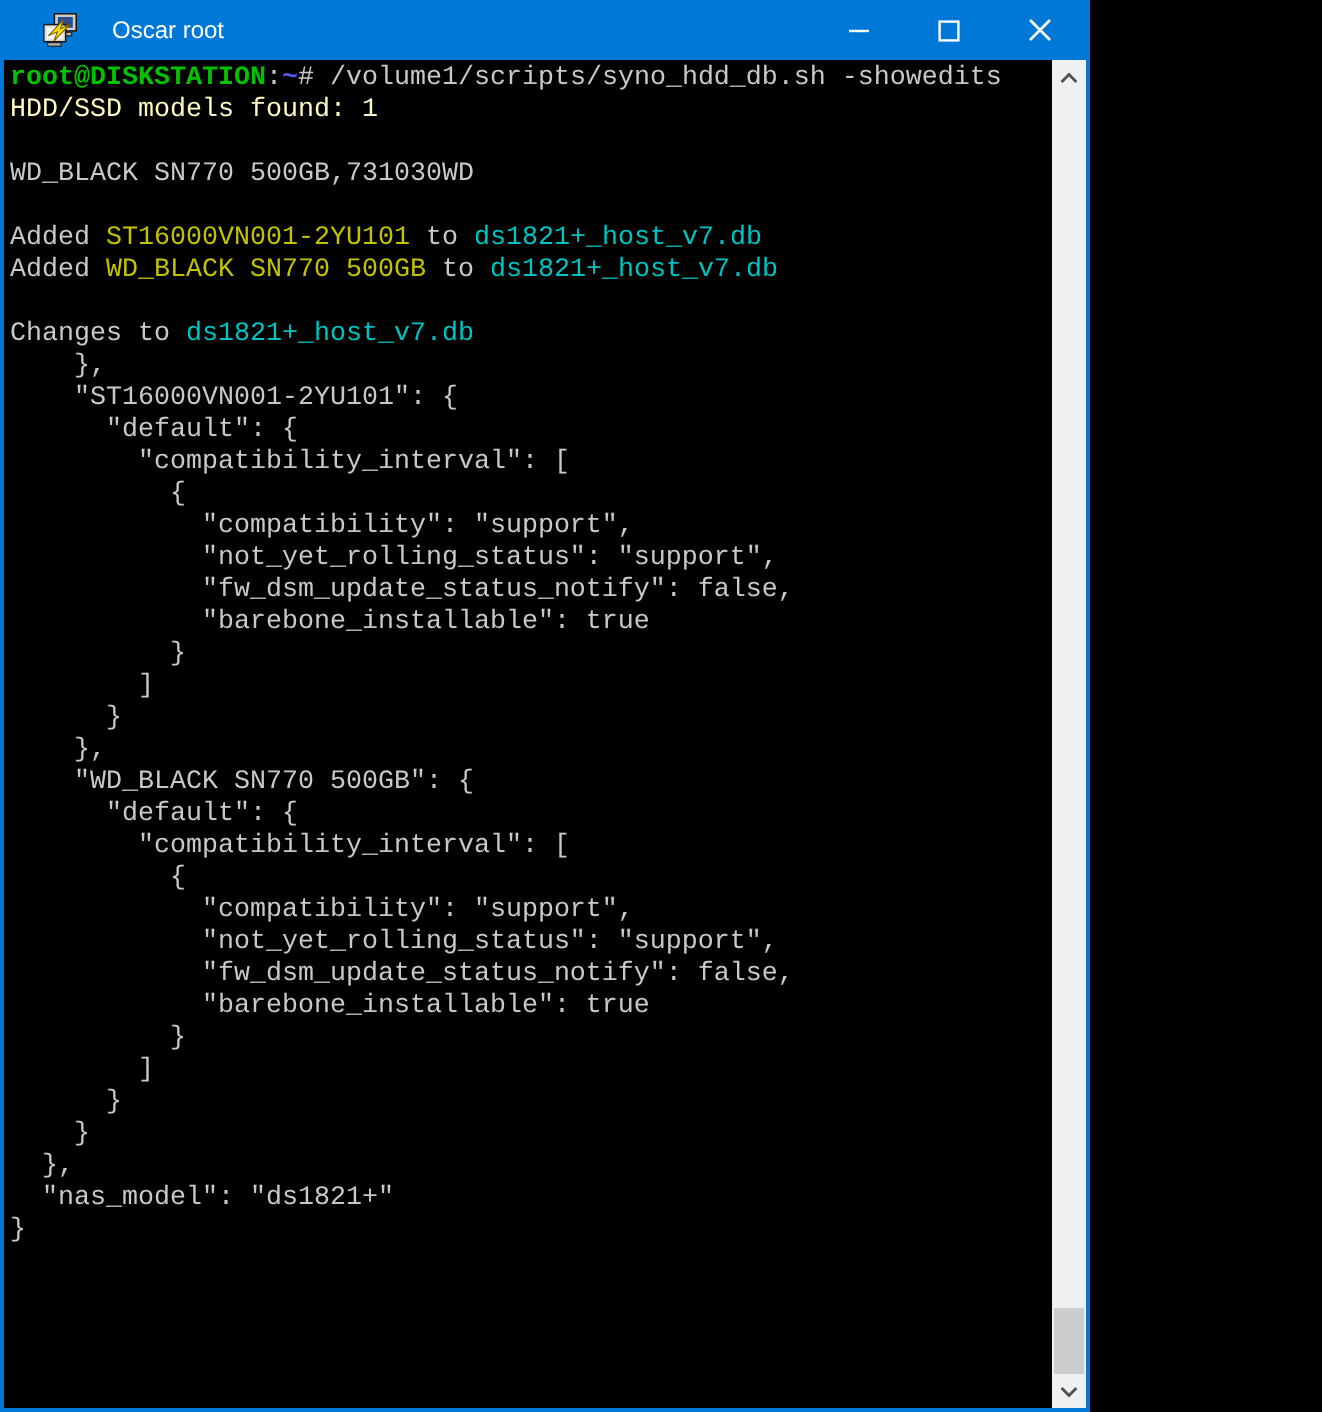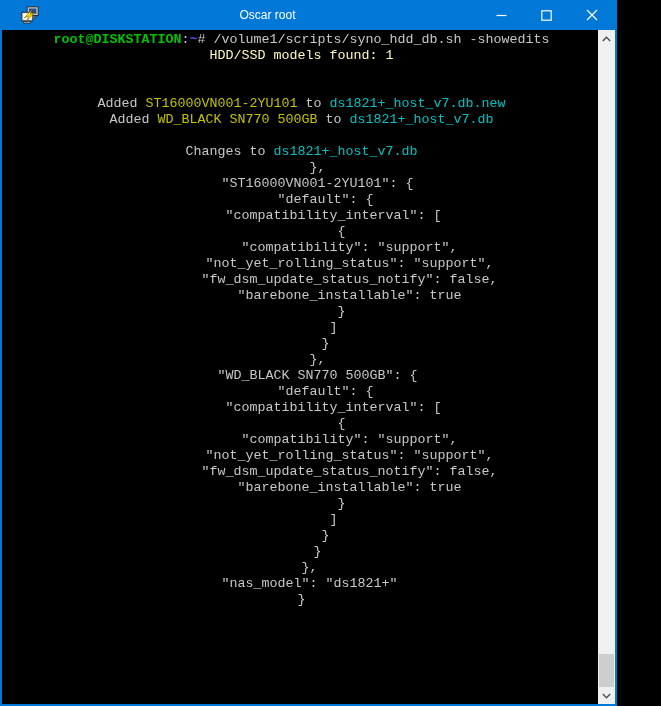--- a/index.html
+++ b/index.html
@@ -1,17 +1,17 @@
 <!DOCTYPE html>
 <html><head>
 <meta charset="utf-8">
 <style>
   html,body{margin:0;padding:0;width:661px;height:706px;overflow:hidden;background:#000;}
-  .window{position:relative;width:617px;height:706px;background:#0078D7;
-          font-family:"Liberation Sans", sans-serif;text-align:center;}
+  .window{position:relative;width:545px;height:706px;background:#0078D7;
+          font-family:"Liberation Sans", sans-serif;}
   
   .titlebar{position:absolute;top:0;left:0;right:0;height:30px;background:#0078D7;
             display:flex;align-items:center;}
   .title-icon{width:18px;height:18px;margin-left:21px;margin-right:17px;flex:0 0 auto;}
   .title-text{color:#ffffff;font-size:12px;flex:1 1 auto;white-space:nowrap;}
   .controls{display:flex;height:30px;flex:0 0 auto;margin-right:3px;}
   .cap-btn{width:45px;height:30px;display:flex;align-items:center;justify-content:center;}
   
   .wbody{position:absolute;top:30px;left:0;right:0;bottom:0;background:#0078D7;padding-left:22px;}
   .terminal{position:absolute;top:0;left:2px;right:19px;bottom:2px;background:#000000;
@@ -62,22 +62,23 @@
           </svg>
       </div>
     </div>
   </div>
 
   <div class="wbody">
     <div class="terminal" style="background: rgb(0, 0, 0);">
         <div class="term-line"><span style="color: rgb(0, 194, 0); font-weight: bold;">root@DISKSTATION</span><span style="color: rgb(200, 200, 200);">:</span><span style="color: rgb(85, 85, 238); font-weight: bold;">~</span><span style="color: rgb(200, 200, 200);"># /volume1/scripts/syno_hdd_db.sh -showedits</span></div>
         <div class="term-line"><span style="color: #fef9c3;">HDD/SSD models found: 1</span></div>
         <div class="term-line">&nbsp;</div>
+        <div class="term-line"><span style="color: rgb(200, 200, 200);">WD_BLACK SN770 500GB,731030WD</span></div>
         <div class="term-line">&nbsp;</div>
-        <div class="term-line"><span style="color: rgb(200, 200, 200);">Added </span><span style="color: rgb(194, 194, 0);">ST16000VN001-2YU101</span><span style="color: rgb(200, 200, 200);"> to </span><span style="color: rgb(0, 194, 194);">ds1821+_host_v7.db.new</span></div>
+        <div class="term-line"><span style="color: rgb(200, 200, 200);">Added </span><span style="color: rgb(194, 194, 0);">ST16000VN001-2YU101</span><span style="color: rgb(200, 200, 200);"> to </span><span style="color: rgb(0, 194, 194);">ds1821+_host_v7.db</span></div>
         <div class="term-line"><span style="color: rgb(200, 200, 200);">Added </span><span style="color: rgb(194, 194, 0);">WD_BLACK SN770 500GB</span><span style="color: rgb(200, 200, 200);"> to </span><span style="color: rgb(0, 194, 194);">ds1821+_host_v7.db</span></div>
         <div class="term-line">&nbsp;</div>
         <div class="term-line"><span style="color: rgb(200, 200, 200);">Changes to </span><span style="color: rgb(0, 194, 194);">ds1821+_host_v7.db</span></div>
         <div class="term-line"><span style="color: rgb(200, 200, 200);">    },</span></div>
         <div class="term-line"><span style="color: rgb(200, 200, 200);">    "ST16000VN001-2YU101": {</span></div>
         <div class="term-line"><span style="color: rgb(200, 200, 200);">      "default": {</span></div>
         <div class="term-line"><span style="color: rgb(200, 200, 200);">        "compatibility_interval": [</span></div>
         <div class="term-line"><span style="color: rgb(200, 200, 200);">          {</span></div>
         <div class="term-line"><span style="color: rgb(200, 200, 200);">            "compatibility": "support",</span></div>
         <div class="term-line"><span style="color: rgb(200, 200, 200);">            "not_yet_rolling_status": "support",</span></div>

